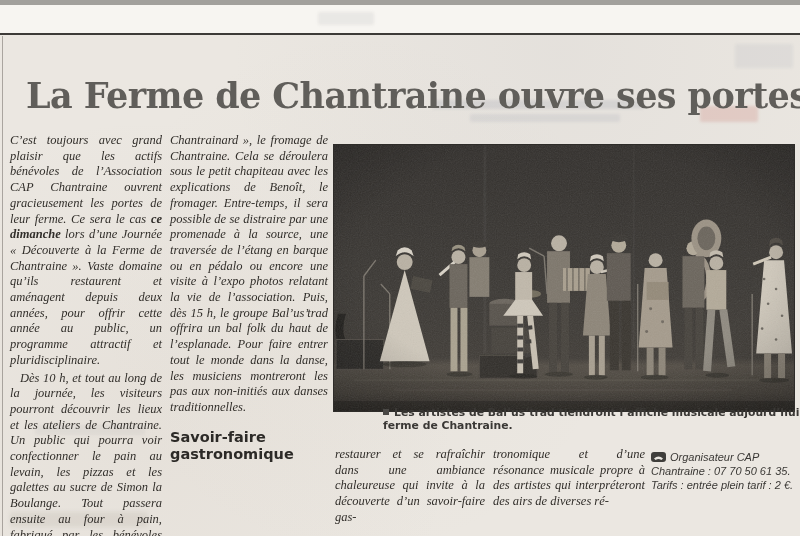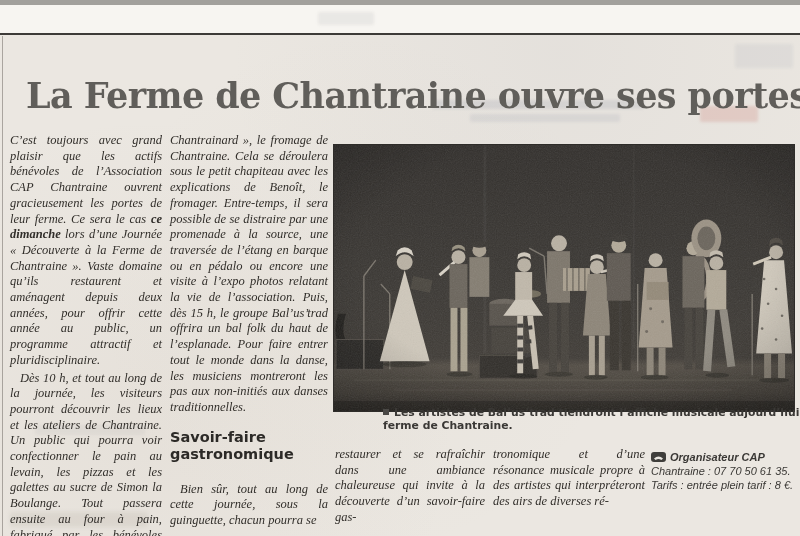--- a/index.html
+++ b/index.html
@@ -79,21 +79,21 @@
     display:inline-block;width:6px;height:6px;background:#4a4845;
     margin-right:5px;vertical-align:1px;
   }
 
   
   .contact{
     margin-top:3px;
     font-family:"Liberation Sans", sans-serif;font-style:italic;
     font-size:11px;line-height:14px;color:#3a3835;text-align:left;
   }
-  .contact-line1{font-weight:bold;}
+  .contact-line1{font-weight:normal;}
   .phone-icon{display:inline-block;vertical-align:-1px;margin-right:4px;}
 </style>
 </head>
 <body>
 
 <div class="page">
 
   <div class="scan-topbar"></div>
   <div class="header-strip"></div>
   <div class="top-rule"></div>
@@ -111,21 +111,20 @@
 
   <div class="col col1">
     <p><span>C’est toujours avec grand plaisir que les actifs bénévoles de l’Association CAP Chantraine ouvrent gracieusement les portes de leur ferme. Ce sera le cas </span><b>ce dimanche</b><span> lors d’une Journée « Découverte à la Ferme de Chantraine ». Vaste domaine qu’ils restaurent et aménagent depuis deux années, pour offrir cette année au public, un programme attractif et pluridisciplinaire.</span></p>
     <p class="indent">Dès 10 h, et tout au long de la journée, les visiteurs pourront découvrir les lieux et les ateliers de Chantraine. Un public qui pourra voir confectionner le pain au levain, les pizzas et les galettes au sucre de Simon la Boulange. Tout passera ensuite au four à pain, fabriqué par les bénévoles l’an passé.</p>
 
   </div>
 
   <div class="col col2">
     <p>Chantrainard », le fromage de Chantraine. Cela se déroulera sous le petit chapiteau avec les explications de Benoît, le fromager. Entre-temps, il sera possible de se distraire par une promenade à la source, une traversée de l’étang en barque ou en pédalo ou encore une visite à l’expo photos relatant la vie de l’association. Puis, dès 15 h, le groupe Bal’us’trad offrira un bal folk du haut de l’esplanade. Pour faire entrer tout le monde dans la danse, les musiciens montreront les pas aux non-initiés aux danses traditionnelles.</p>
     <h3 class="subhead">Savoir-faire gastronomique</h3>
-    <p class="indent">Bien sûr, tout au long de cette journée, sous la guinguette, chacun pourra se</p>
   </div>
 
   <figure class="photo">
     <svg viewBox="0 0 462 268" preserveAspectRatio="none">
       <defs>
         <linearGradient id="bgGrad" x1="0" y1="0" x2="0" y2="1">
           <stop offset="0" stop-color="#322f2c"></stop>
           <stop offset="0.55" stop-color="#3b3834"></stop>
           <stop offset="0.80" stop-color="#403c37"></stop>
           <stop offset="0.83" stop-color="#534d45"></stop>
@@ -322,17 +321,17 @@
   </div>
   <div class="col col5">
     <div class="contact">
       <div class="contact-line1">
         <svg class="phone-icon" width="15" height="10" viewBox="0 0 15 10">
           <rect x="0" y="0" width="15" height="10" rx="3" fill="#3f3e3b"></rect>
           <path d="M3,6.5 q4.5,-4 9,0 l-1.6,1.6 q-3,-2.4 -5.8,0 z" fill="#e9e6e0"></path>
         </svg><span>Organisateur CAP</span>
       </div>
       <div>Chantraine : 07 70 50 61 35.</div>
-      <div>Tarifs : entrée plein tarif : 8 €.</div>
+      <div>Tarifs : entrée plein tarif : 2 €.</div>
     </div>
   </div>
 
 </div>
 
 </body></html>

